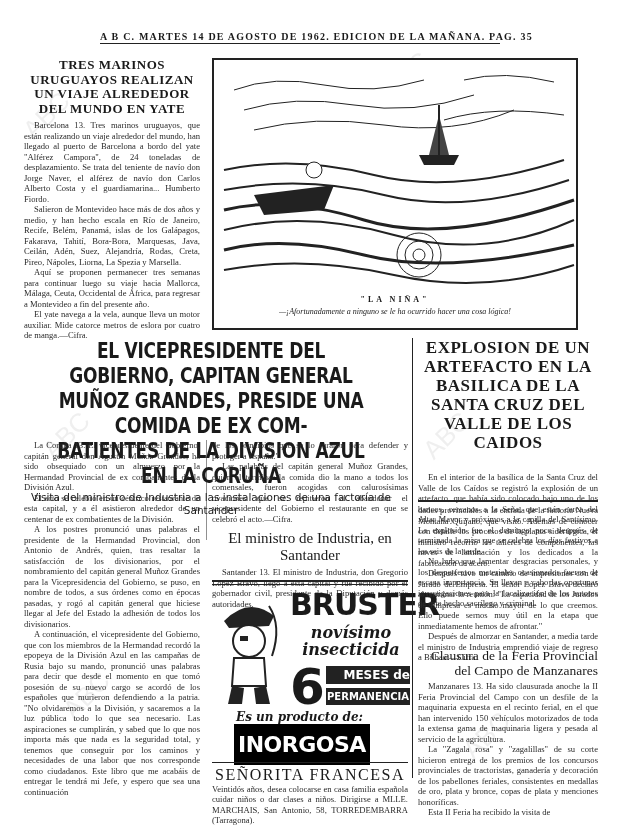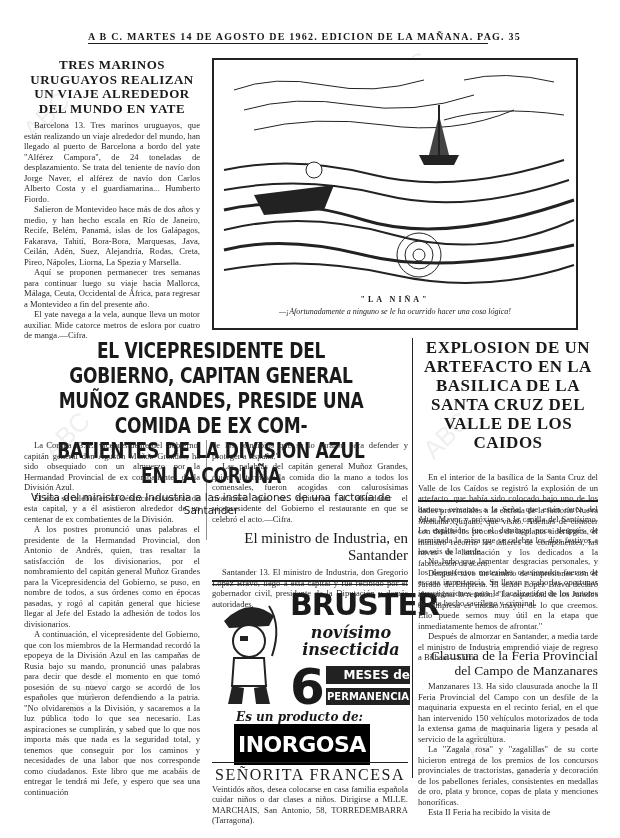--- a/index.html
+++ b/index.html
@@ -1,18 +1,18 @@
 <!DOCTYPE html>
 <html><head>
 <meta charset="utf-8">
 <style>
   html,body{margin:0;padding:0;background:#fff;}
   body{width:620px;height:838px;overflow:hidden;position:relative;font-family:"Liberation Serif","DejaVu Serif",serif;color:#1a1a1a;}
   .page{position:absolute;left:0;top:0;width:620px;height:838px;}
-  .folio{position:absolute;left:88px;top:31px;width:400px;font-size:10px;font-weight:bold;letter-spacing:1.2px;border-bottom:1px solid #222;padding-bottom:1px;white-space:nowrap;}
+  .folio{position:absolute;left:100px;top:31px;width:400px;font-size:10px;font-weight:bold;letter-spacing:1.2px;border-bottom:1px solid #222;padding-bottom:1px;white-space:nowrap;}
   .hed{font-family:Liberation Serif, serif;font-weight:bold;text-align:center;letter-spacing:0.5px;line-height:1.12;margin:0;}
   .body{font-size:8.6px;line-height:10.5px;text-align:justify;margin:0;color:#2a2a2a;}
   .body p{margin:0;text-indent:10px;}
   .col{position:absolute;}
   .rule{position:absolute;background:#222;}
   .cartoon{position:absolute;left:212px;top:58px;width:366px;height:272px;border:2px solid #222;box-sizing:border-box;overflow:hidden;background:#fff;}
   .cartoon svg{position:absolute;left:0;top:0;}
   .cap1{position:absolute;left:0;width:100%;top:235px;text-align:center;font-size:8px;letter-spacing:3px;font-weight:bold;}
   .cap2{position:absolute;left:0;width:100%;top:247px;text-align:center;font-size:8px;font-style:italic;}
   .bighed{font-family:"DejaVu Sans Condensed","DejaVu Sans","Liberation Sans",sans-serif;font-weight:bold;font-size:22px;line-height:25px;text-align:center;letter-spacing:-0.3px;transform:scaleX(0.86);transform-origin:center;}
@@ -91,21 +91,21 @@
     <p>El acto se celebró en un céntrico restaurante de esta capital, y a él asistieron alrededor de un centenar de ex combatientes de la División.</p>
     <p>A los postres pronunció unas palabras el presidente de la Hermandad Provincial, don Antonio de Andrés, quien, tras resaltar la satisfacción de los divisionarios, por el nombramiento del capitán general Muñoz Grandes para la Vicepresidencia del Gobierno, se puso, en nombre de todos, a sus órdenes como en épocas pasadas, y rogó al capitán general que hiciese llegar al Jefe del Estado la adhesión de todos los divisionarios.</p>
     <p>A continuación, el vicepresidente del Gobierno, que con los miembros de la Hermandad recordó la epopeya de la División Azul en las campañas de Rusia bajo su mando, pronunció unas palabras para decir que desde el momento en que tomó posesión de su nuevo cargo se acordó de los españoles que murieron defendiendo a la patria. "No olvidaremos a la División, y sacaremos a la luz pública todo lo que sea necesario. Las aspiraciones se cumplirán, y sabed que lo que nos importa más que nada es la seguridad total, y tenemos que conseguir por los caminos y necesidades de una labor que nos corresponde como ciudadanos. Este libro que me acabáis de entregar le tendrá mi Jefe, y espero que sea una continuación</p>
   </div>
 
   <div class="col" style="left:212px;top:440px;width:196px;">
     <div class="body">
       <p style="text-indent:0">de los principios que se lo juraron para defender y proteger a España."</p>
       <p>Las palabras del capitán general Muñoz Grandes, quien al terminar la comida dio la mano a todos los comensales, fueron acogidas con calurosísimas ovaciones que se repitieron al abandonar el vicepresidente del Gobierno el restaurante en que se celebró el acto.—Cifra.</p>
     </div>
-    <h3 style="font-family:'Liberation Serif',serif;font-weight:normal;font-size:15px;text-align:right;margin:6px 0 3px;line-height:17px;">El ministro de Industria, en Santander</h3>
+    <h3 style="font-family:'Liberation Serif',serif;font-weight:normal;font-size:15px;text-align:center;margin:6px 0 3px;line-height:17px;">El ministro de Industria, en Santander</h3>
     <div class="body">
       <p>Santander 13. El ministro de Industria, don Gregorio López Bravo, llegó a esta capital y fue recibido por el gobernador civil, presidente de la Diputación y demás autoridades.</p>
     </div>
   </div>
 
   <div class="rule" style="left:212px;top:580px;width:196px;height:2px;"></div>
   <div class="rule" style="left:212px;top:584px;width:196px;height:1px;"></div>
 
   <div class="ad">
     <svg style="position:absolute;left:2px;top:8px;" width="70" height="110" viewBox="0 0 70 110">

